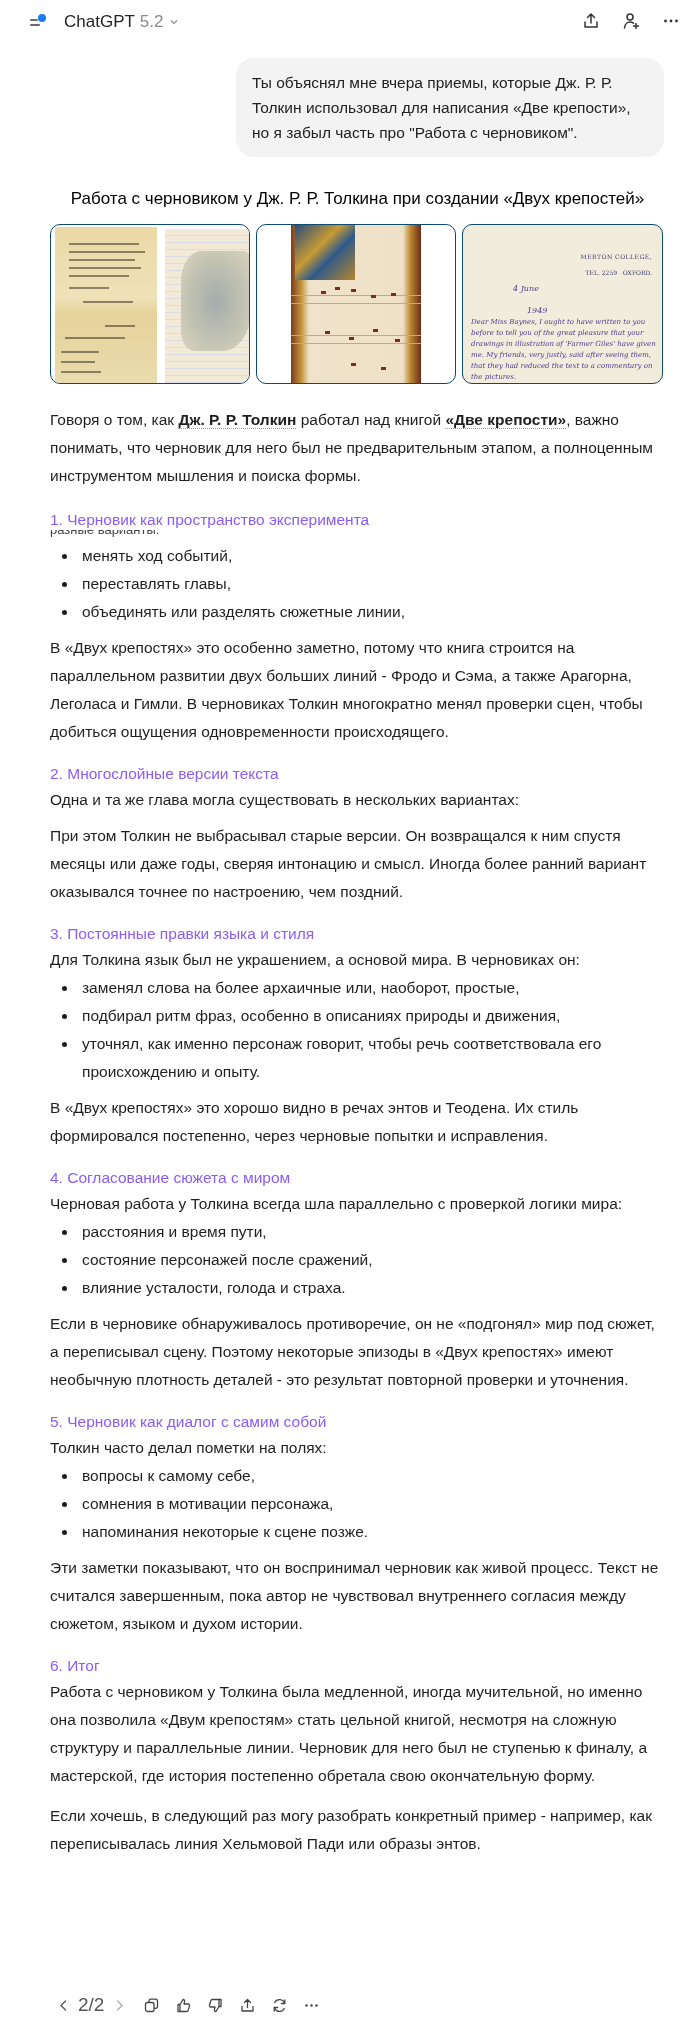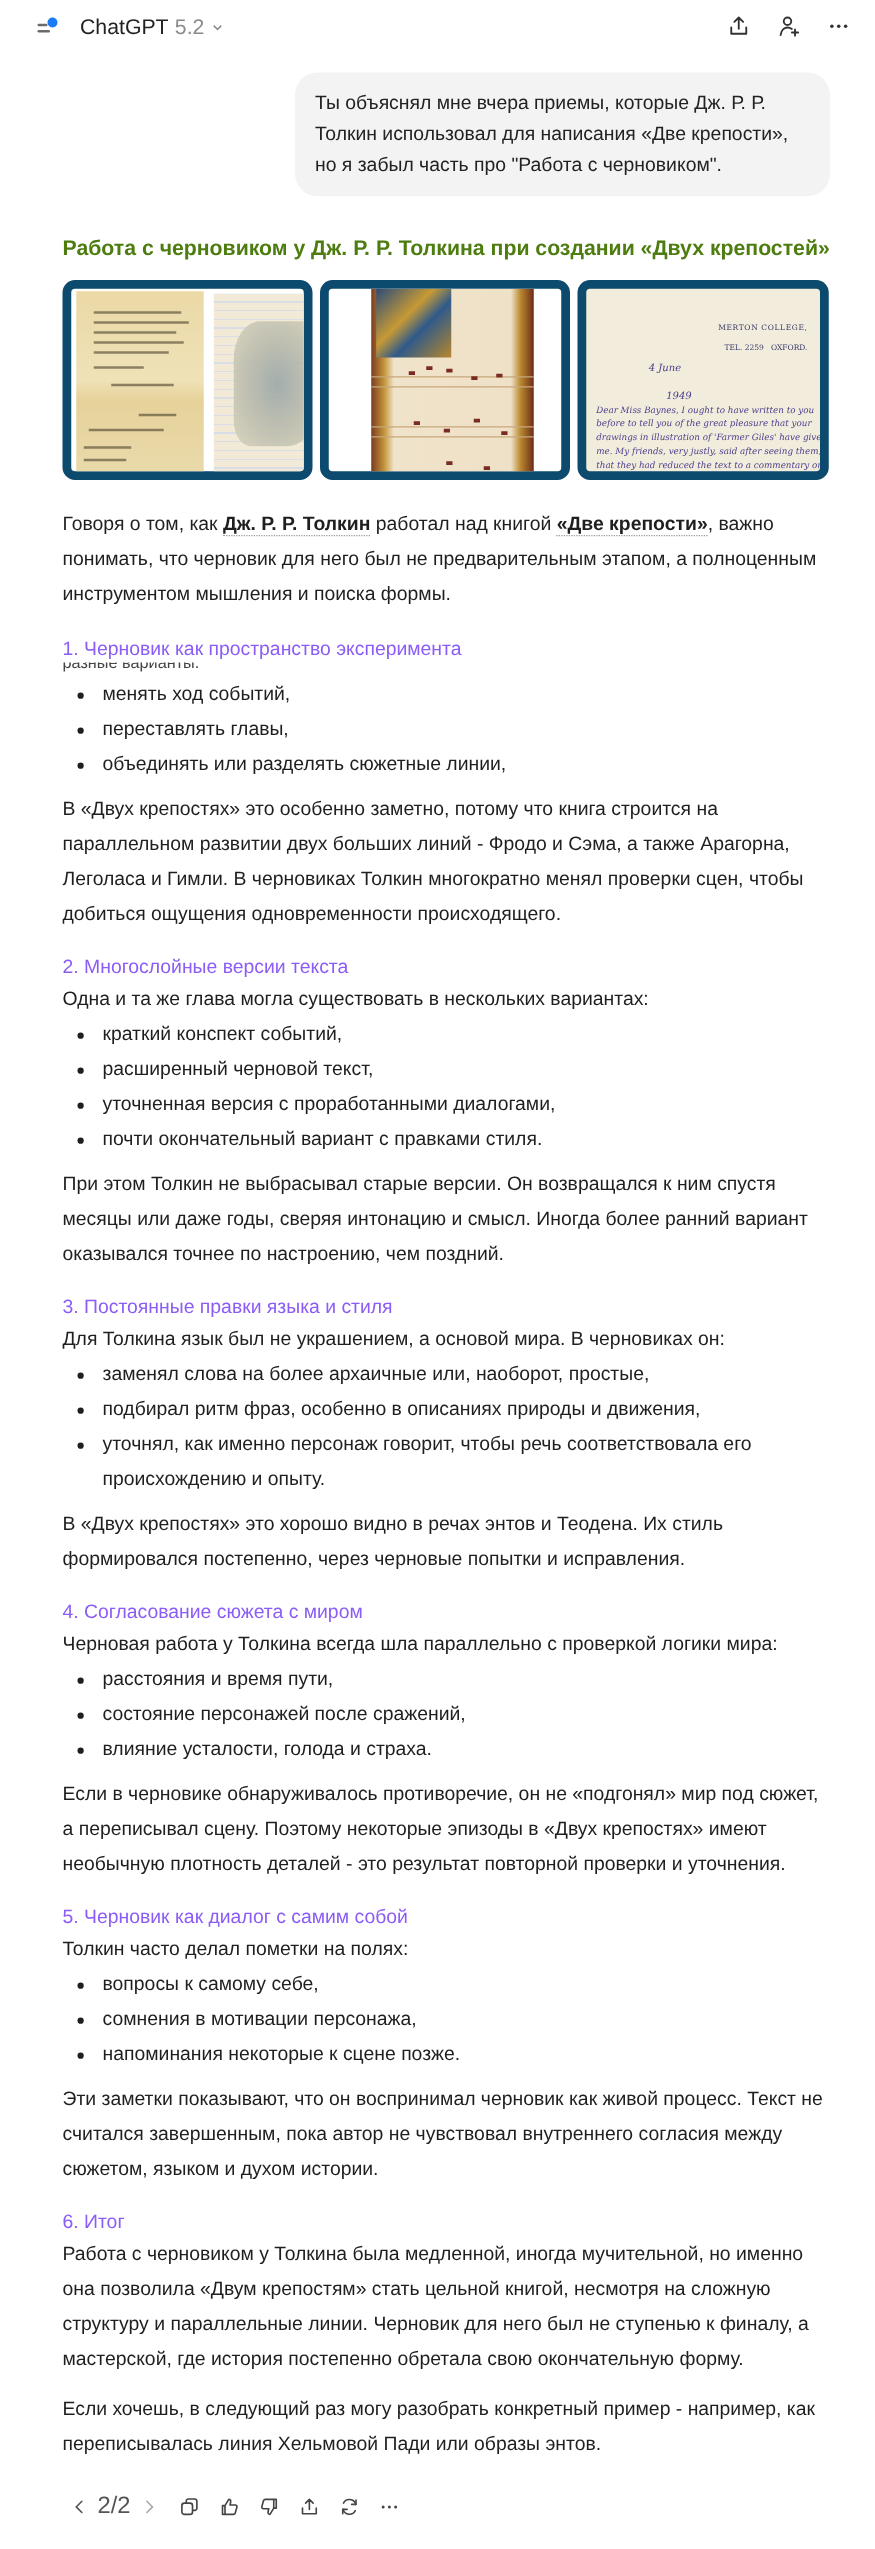--- a/index.html
+++ b/index.html
@@ -37,25 +37,25 @@
   
   .user-bubble {
     position: absolute; left: 236px; top: 58px; width: 428px;
     background: #f3f3f3; border-radius: 18px;
     padding: 12px 16px 12px 16px;
     font-size: 15.5px; line-height: 25px; color: #222;
   }
 
   
   .answer { position: absolute; left: 50px; top: 186px; width: 615px; }
-  .answer-title { font-weight: bold; font-size: 17px; color: #4d7c0f; line-height: 26px; }
+  .answer-title { font-weight: normal; font-size: 17px; color: #000000; line-height: 26px; text-align: center; }
   .gallery {
     margin-top: 12px; display: flex; gap: 6px; height: 160px;
   }
-  .g-img { border-radius: 10px; overflow: hidden; position: relative; border: 7px solid #0c4a6e; }
+  .g-img { border-radius: 10px; overflow: hidden; position: relative; border: 1px solid #0c4a6e; }
   .g1 { width: 200px; background: #fff; }
   .g2 { width: 200px; background: #fff; }
   .g3 { width: 201px; background: #f2ecdc; }
   .g1 .p1 { position: absolute; left: 4px; top: 2px; width: 102px; height: 158px;
     background: linear-gradient(180deg, #ebd9a6 0%, #efe2b8 45%, #e6d29a 55%, #eadcaf 100%); }
   .g1 .p1 .ln { position: absolute; left: 14px; height: 2px; background: #3a3320; opacity: .55; }
   .g1 .p2 { position: absolute; left: 114px; top: 4px; width: 86px; height: 156px;
     background: repeating-linear-gradient(180deg, #f2ead6 0 6px, #d9dde6 6px 7px); }
   .g1 .p2 .blot { position: absolute; left: 16px; top: 22px; width: 70px; height: 100px;
     background: radial-gradient(ellipse at center, #9aa7a8 0%, #b7b9ac 45%, #d7d2bb 100%); border-radius: 30% 10% 40% 20%; opacity:.9; }
@@ -202,26 +202,20 @@
       <li>менять ход событий,</li>
       <li>переставлять главы,</li>
       <li>объединять или разделять сюжетные линии,</li>
     </ul>
     <p class="para" style="margin-top:8px">В «Двух крепостях» это особенно заметно, потому что книга строится на параллельном развитии двух больших линий - Фродо и Сэма, а также Арагорна, Леголаса и Гимли. В черновиках Толкин многократно менял проверки сцен, чтобы добиться ощущения одновременности происходящего.</p>
   </div>
 
   <div style="margin-top:16px">
     <div class="sec-h">2. Многослойные версии текста</div>
     <p class="para">Одна и та же глава могла существовать в нескольких вариантах:</p>
-    <ul class="blist">
-      <li>краткий конспект событий,</li>
-      <li>расширенный черновой текст,</li>
-      <li>уточненная версия с проработанными диалогами,</li>
-      <li>почти окончательный вариант с правками стиля.</li>
-    </ul>
     <p class="para" style="margin-top:8px">При этом Толкин не выбрасывал старые версии. Он возвращался к ним спустя месяцы или даже годы, сверяя интонацию и смысл. Иногда более ранний вариант оказывался точнее по настроению, чем поздний.</p>
   </div>
 
   <div style="margin-top:16px">
     <div class="sec-h">3. Постоянные правки языка и стиля</div>
     <p class="para">Для Толкина язык был не украшением, а основой мира. В черновиках он:</p>
     <ul class="blist">
       <li>заменял слова на более архаичные или, наоборот, простые,</li>
       <li>подбирал ритм фраз, особенно в описаниях природы и движения,</li>
       <li>уточнял, как именно персонаж говорит, чтобы речь соответствовала его происхождению и опыту.</li>

